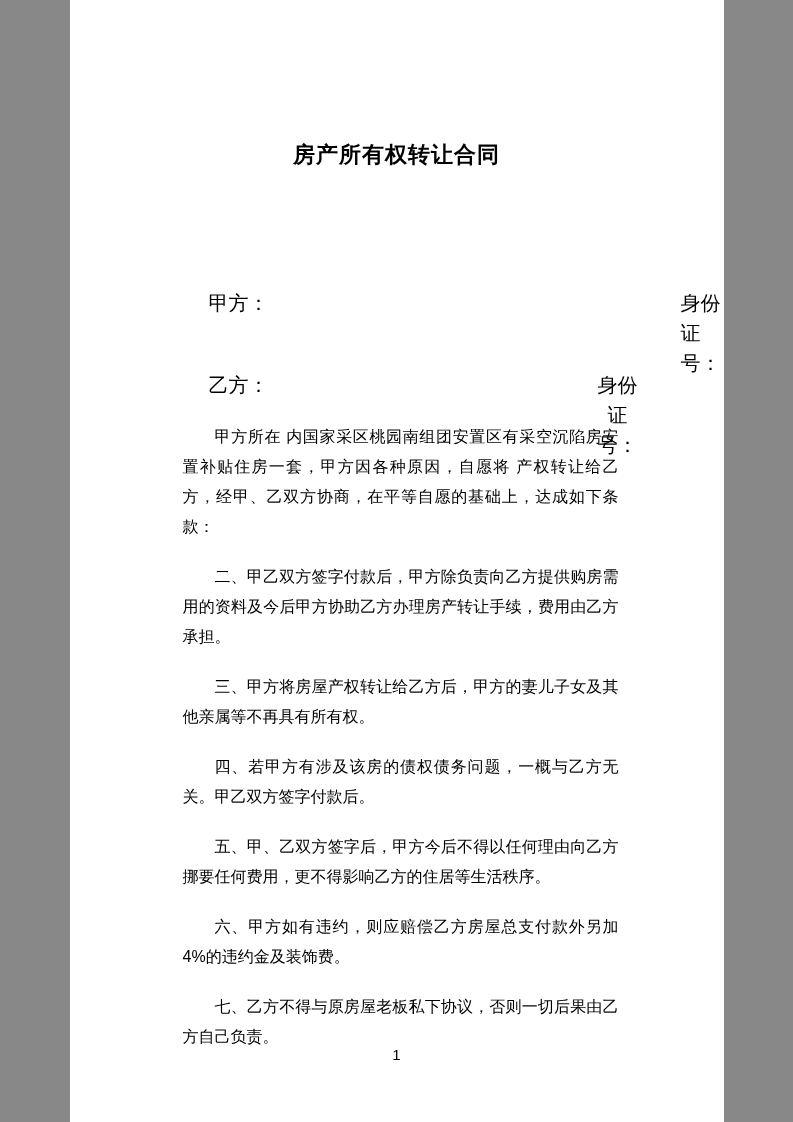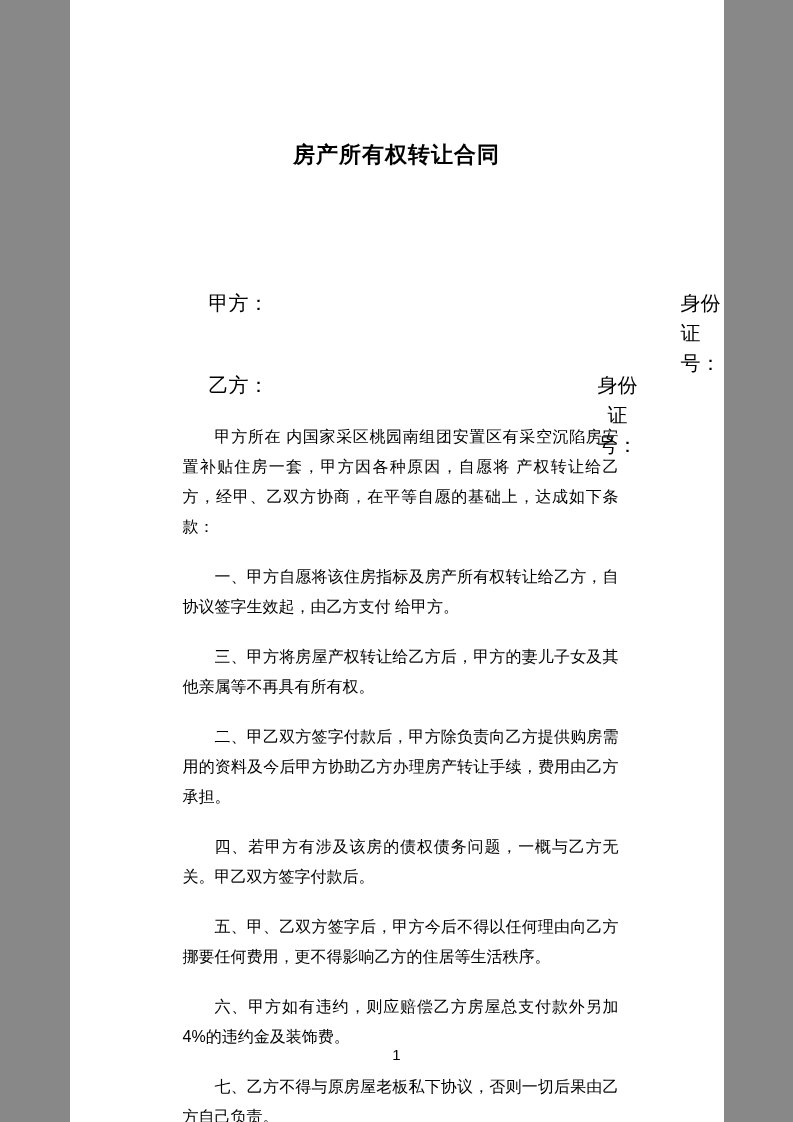--- a/index.html
+++ b/index.html
@@ -80,25 +80,24 @@
       <span class="id-label id-a">身份证号：</span>
     </div>
 
     <div class="party-row row-b">
       <span class="party-label">乙方：</span>
       <span class="id-label id-b">身份证号：</span>
     </div>
 
     <p class="para preamble">甲方所在 内国家采区桃园南组团安置区有采空沉陷房安置补贴住房一套，甲方因各种原因，自愿将 产权转让给乙方，经甲、乙双方协商，在平等自愿的基础上，达成如下条款：</p>
 
-    <p class="para">一、甲方自愿将该住房指标及房产所有权转让给乙方，自协议签字生效起，由乙方支付 给甲方。</p>
+
+    <p class="para">二、甲乙双方签字付款后，甲方除负责向乙方提供购房需用的资料及今后甲方协助乙方办理房产转让手续，费用由乙方承担。</p>
 
     <p class="para">三、甲方将房屋产权转让给乙方后，甲方的妻儿子女及其他亲属等不再具有所有权。</p>
-
-    <p class="para">二、甲乙双方签字付款后，甲方除负责向乙方提供购房需用的资料及今后甲方协助乙方办理房产转让手续，费用由乙方承担。</p>
 
     <p class="para">四、若甲方有涉及该房的债权债务问题，一概与乙方无关。甲乙双方签字付款后。</p>
 
     <p class="para">五、甲、乙双方签字后，甲方今后不得以任何理由向乙方挪要任何费用，更不得影响乙方的住居等生活秩序。</p>
 
     <p class="para">六、甲方如有违约，则应赔偿乙方房屋总支付款外另加 4%的违约金及装饰费。</p>
 
     <p class="para">七、乙方不得与原房屋老板私下协议，否则一切后果由乙方自己负责。</p>
 
   </div>

